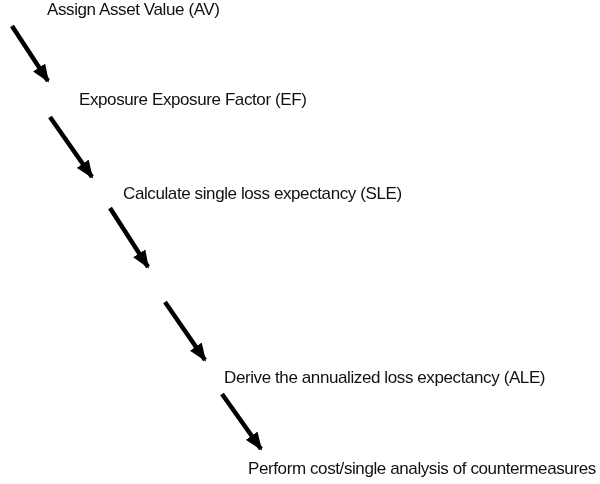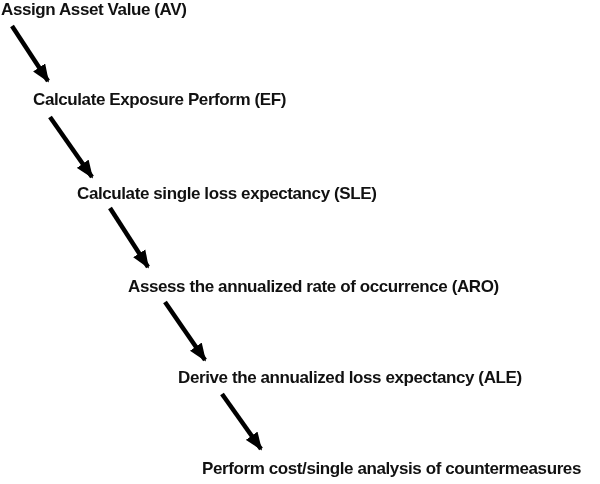--- a/index.html
+++ b/index.html
@@ -22,21 +22,22 @@
     width: 600px;
     height: 484px;
   }
   .step {
     position: absolute;
     white-space: nowrap;
     color: #111111;
     font-size: 17px;
     line-height: 1;
     letter-spacing: -0.4px;
-    font-weight: 700;
+    font-weight: 400;
+    padding-left: 46px;
   }
   .step-1 { left: 1px;   top: 1px;   }
   .step-2 { left: 33px;  top: 91px;  }
   .step-3 { left: 77px;  top: 185px; text-align: center; }
   .step-4 { left: 128px; top: 278px; }
   .step-5 { left: 170px; top: 369px; margin-left: 8px; }
   .step-6 { left: 202px; top: 460px; }
 </style>
 </head>
 <body>
@@ -51,23 +52,22 @@
     </defs>
     <line x1="12" y1="26" x2="48" y2="81" stroke="#000000" stroke-width="4.5" marker-end="url(#ah)"></line>
     <line x1="50" y1="117" x2="92" y2="177" stroke="#000000" stroke-width="4.5" marker-end="url(#ah)"></line>
     <line x1="110" y1="208" x2="148" y2="267" stroke="#000000" stroke-width="4.5" marker-end="url(#ah)"></line>
     <line x1="165" y1="302" x2="205" y2="360" stroke="#000000" stroke-width="4.5" marker-end="url(#ah)"></line>
     <line x1="222" y1="394" x2="261" y2="449" stroke="#000000" stroke-width="4.5" marker-end="url(#ah)"></line>
   </svg>
 
   <div class="step step-1">Assign Asset Value (AV)</div>
 
-  <div class="step step-2">Calculate Exposure Perform (EF)</div>
+  <div class="step step-2">Exposure Exposure Factor (EF)</div>
 
   <div class="step step-3">Calculate single loss expectancy (SLE)</div>
 
-  <div class="step step-4">Assess the annualized rate of occurrence (ARO)</div>
 
   <div class="step step-5">Derive the annualized loss expectancy (ALE)</div>
 
   <div class="step step-6">Perform cost/single analysis of countermeasures</div>
 
 </div>
 
 </body></html>

